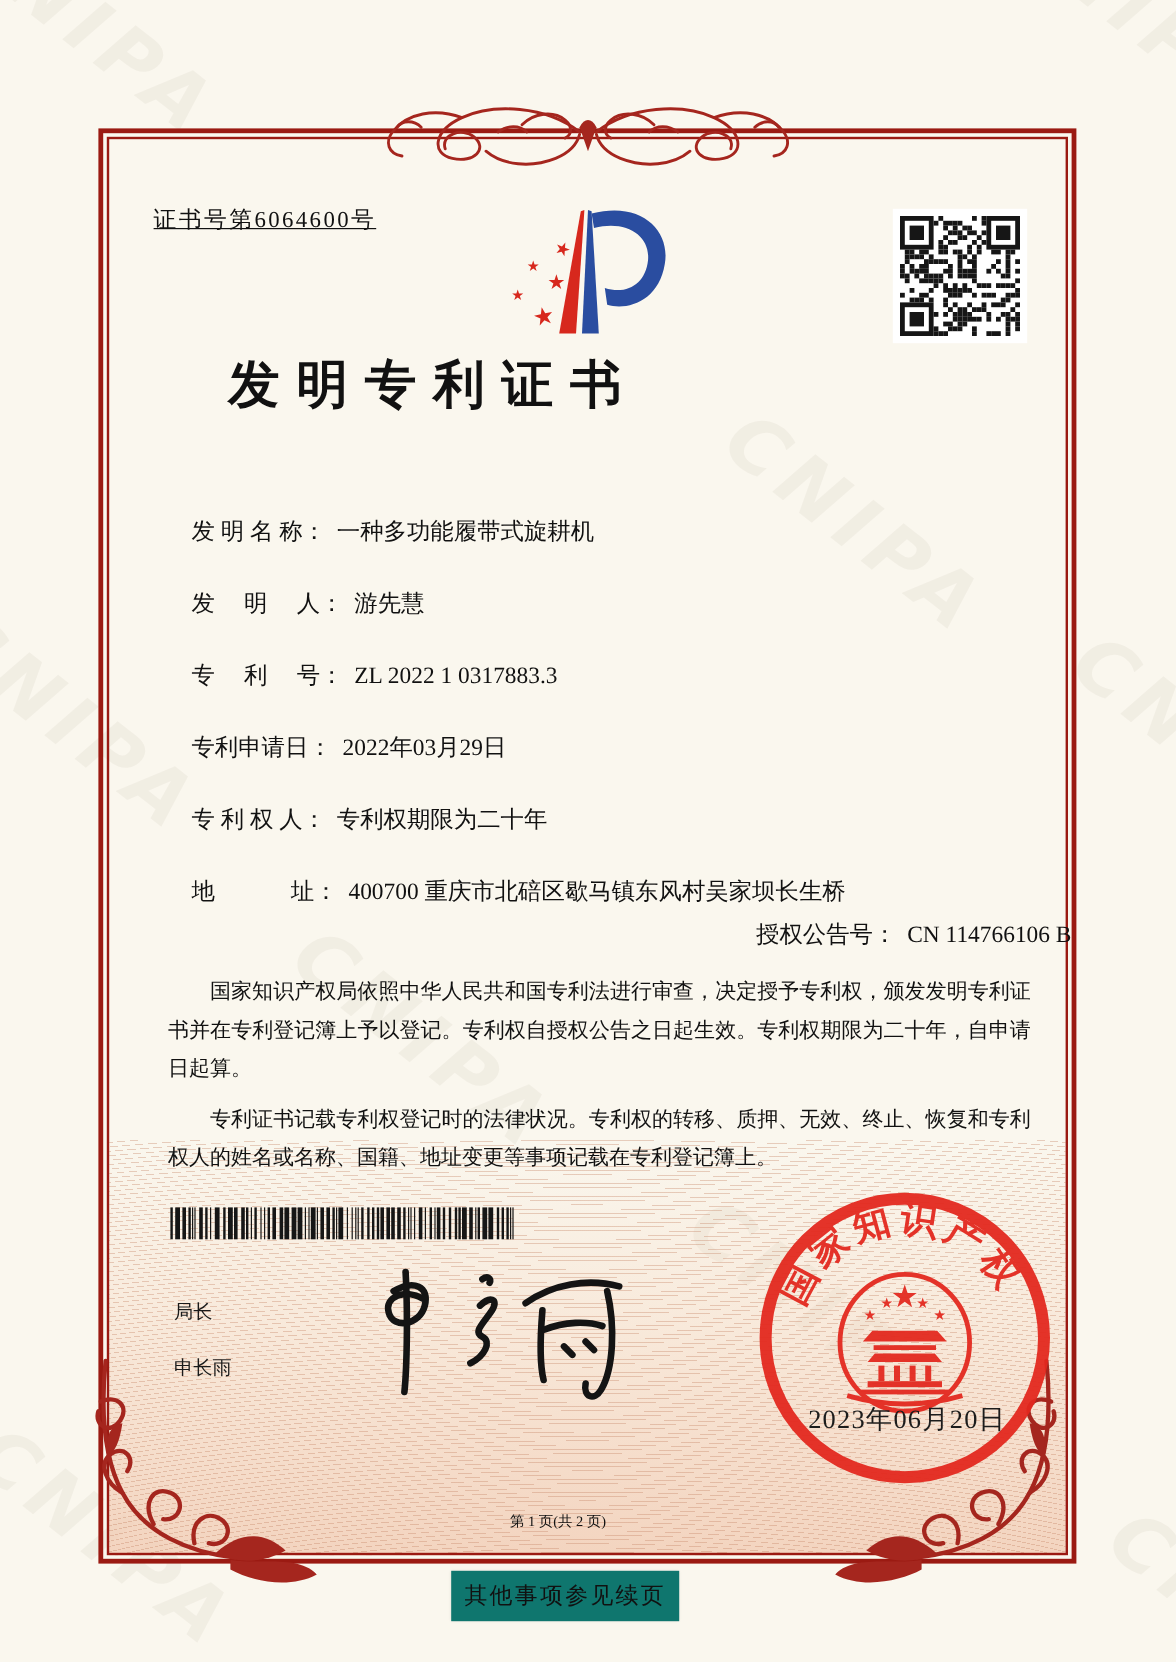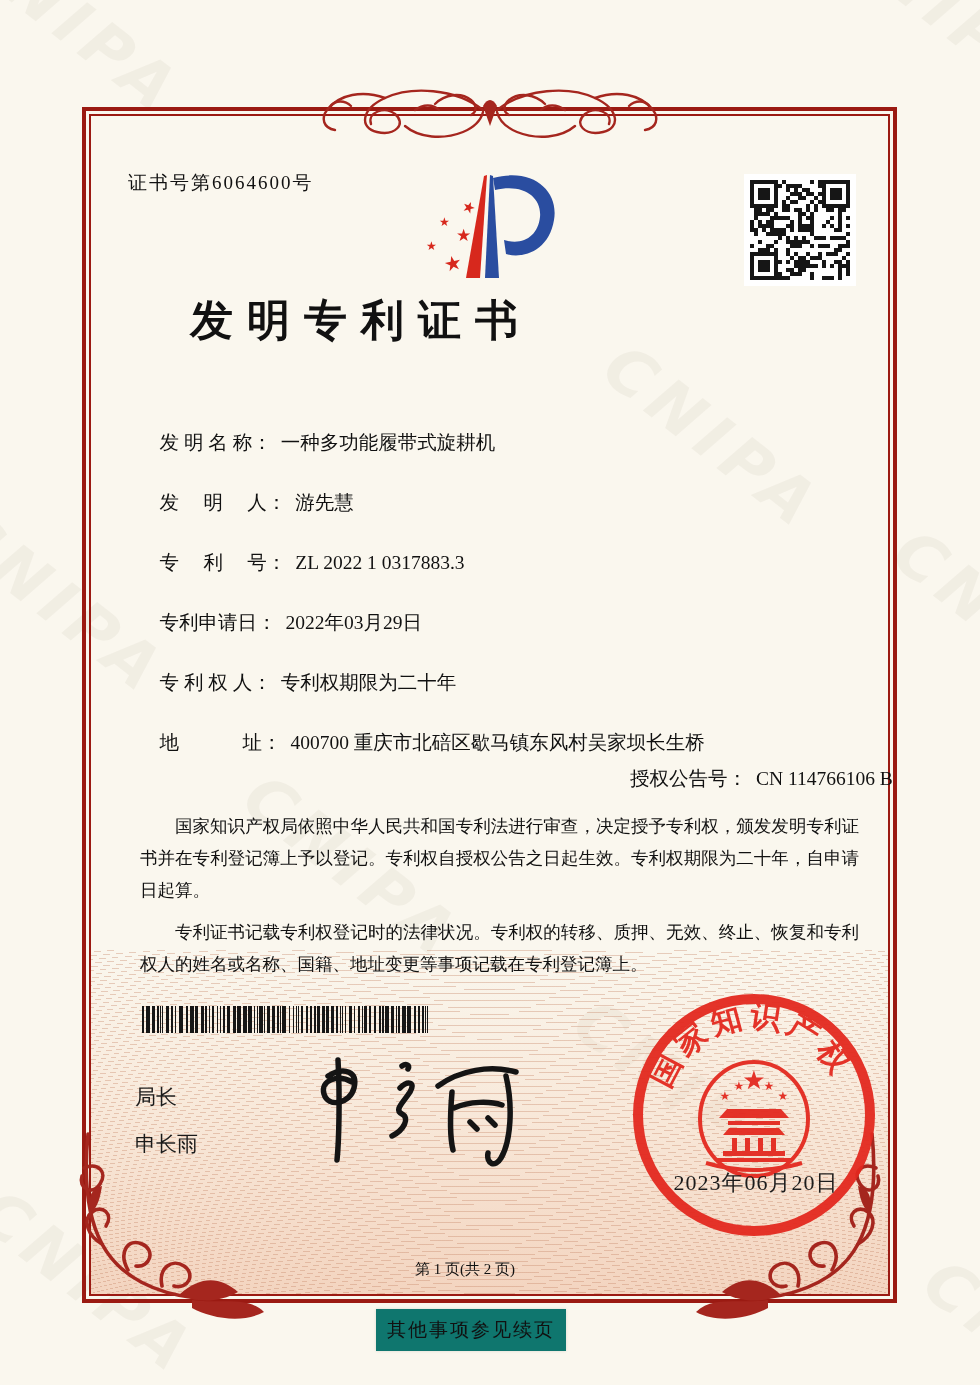--- a/index.html
+++ b/index.html
@@ -7,33 +7,33 @@
         font-family:"Liberation Serif","DejaVu Serif",serif;color:#111;}
   .wm{position:absolute;font-family:"DejaVu Sans","Liberation Sans",sans-serif;
       font-style:italic;font-weight:700;font-size:64px;letter-spacing:8px;
       color:#6b5f3f;opacity:0.055;transform:rotate(38deg);white-space:nowrap;pointer-events:none;}
   .frame{position:absolute;left:82px;top:107px;width:807px;height:1188px;border:4px solid #9B1A12;}
   .frame-inner{position:absolute;left:3px;top:3px;right:3px;bottom:3px;border:2px solid #9B1A12;}
   .waves{position:absolute;left:91px;top:950px;width:797px;height:346px;
     background-image:
       repeating-radial-gradient(1600px 520px at 50% 150%, rgba(198,134,104,0.38) 0px, rgba(198,134,104,0.38) 1.6px, rgba(0,0,0,0) 1.6px, rgba(0,0,0,0) 11px),
       linear-gradient(to bottom, rgba(247,222,203,0) 0%, rgba(246,216,194,0.45) 45%, rgba(242,206,183,0.85) 100%);}
-  .cert-no{position:absolute;left:128px;top:170px;font-size:19px;letter-spacing:2px;}
+  .cert-no{position:absolute;left:128px;top:170px;font-size:19px;letter-spacing:2px;text-decoration:underline;}
   .title{position:absolute;left:190px;top:292px;width:600px;text-align:left;
          font-size:43px;font-weight:700;letter-spacing:14px;}
   .field-row{position:absolute;left:140px;font-size:19.5px;white-space:pre;}
   .f-label{display:inline-block;white-space:pre;}
   .f-value{margin-left:9px;}
   .f-second{position:absolute;left:490px;top:0;white-space:pre;}
   .paras{position:absolute;left:140px;top:810px;width:732px;font-size:17.5px;
          line-height:1.83;text-align:justify;}
   .paras p{margin:0 13px 10px 0;text-indent:2em;}
-  .officer{position:absolute;left:135px;font-size:21px;
+  .officer{position:absolute;left:145px;font-size:16px;
            font-family:"Liberation Sans","DejaVu Sans",sans-serif;color:#1a1a1a;}
-  .page-num{position:absolute;left:365px;top:1260px;width:200px;text-align:center;font-size:15px;}
+  .page-num{position:absolute;left:365px;top:1260px;width:200px;text-align:center;font-size:12px;}
   .cont-box{position:absolute;left:376px;top:1309px;width:190px;height:42px;background:#0f766e;
             box-shadow:0 0 3px rgba(0,0,0,0.12);display:flex;align-items:center;justify-content:center;}
   .cont-box span{font-size:19px;letter-spacing:2px;}
   .seal-date{position:absolute;left:655px;top:1168px;width:202px;text-align:center;
              font-size:22px;color:#1c1c1c;letter-spacing:1px;}
   svg{display:block;}
   .abs{position:absolute;}
 </style>
 </head>
 <body>

